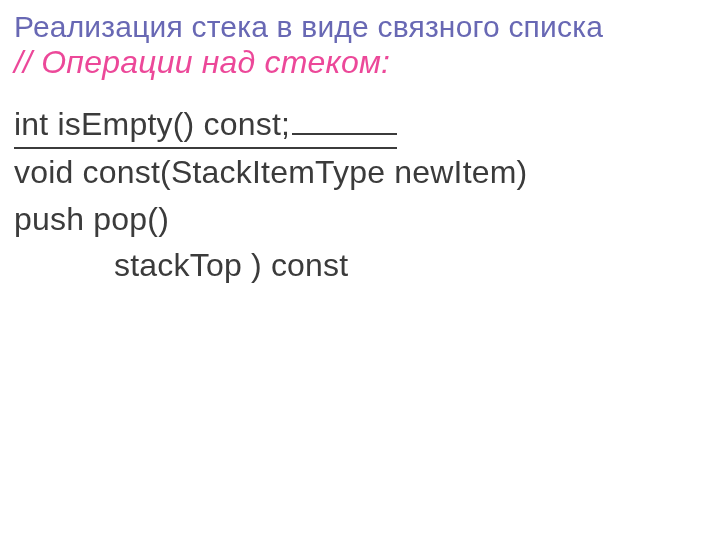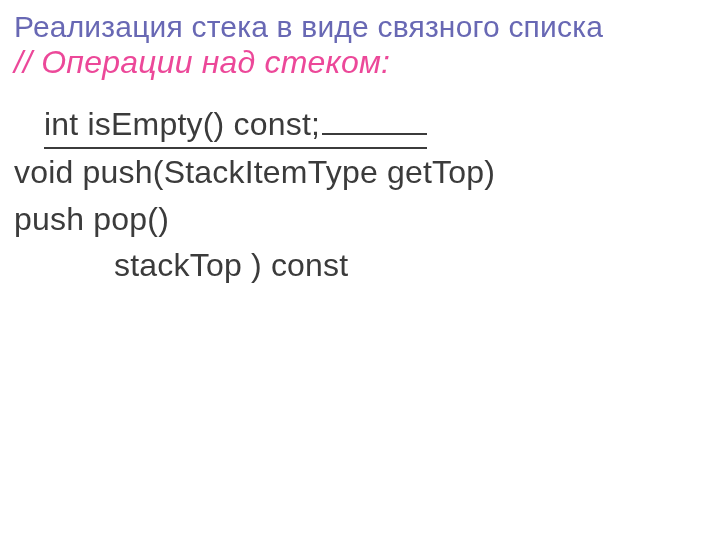--- a/index.html
+++ b/index.html
@@ -32,21 +32,20 @@
   .line {
     color: #3b3b3b;
     font-size: 32px;
     line-height: 1.45;
     letter-spacing: 0.2px;
   }
   .underlined {
     display: inline-block;
     border-bottom: 2px solid #3b3b3b;
     padding-bottom: 0;
-    margin-left: 30px;
   }
   
   .underlined::after {
     content: "";
     display: inline-block;
     width: 105px;
     border-bottom: 2px solid #3b3b3b;
     vertical-align: baseline;
     margin-left: 2px;
   }
@@ -56,16 +55,16 @@
 </style>
 </head>
 <body>
 
 <div class="slide">
   <div class="title">Реализация стека в виде связного списка</div>
   <div class="comment">// Операции над стеком:</div>
   <div class="line">
     <span class="underlined">int isEmpty() const;</span>
   </div>
-  <div class="line">void push(StackItemType getTop)</div>
+  <div class="line">void const(StackItemType newItem)</div>
   <div class="line">push pop()</div>
   <div class="line indent">stackTop ) const</div>
 </div>
 
 </body></html>

